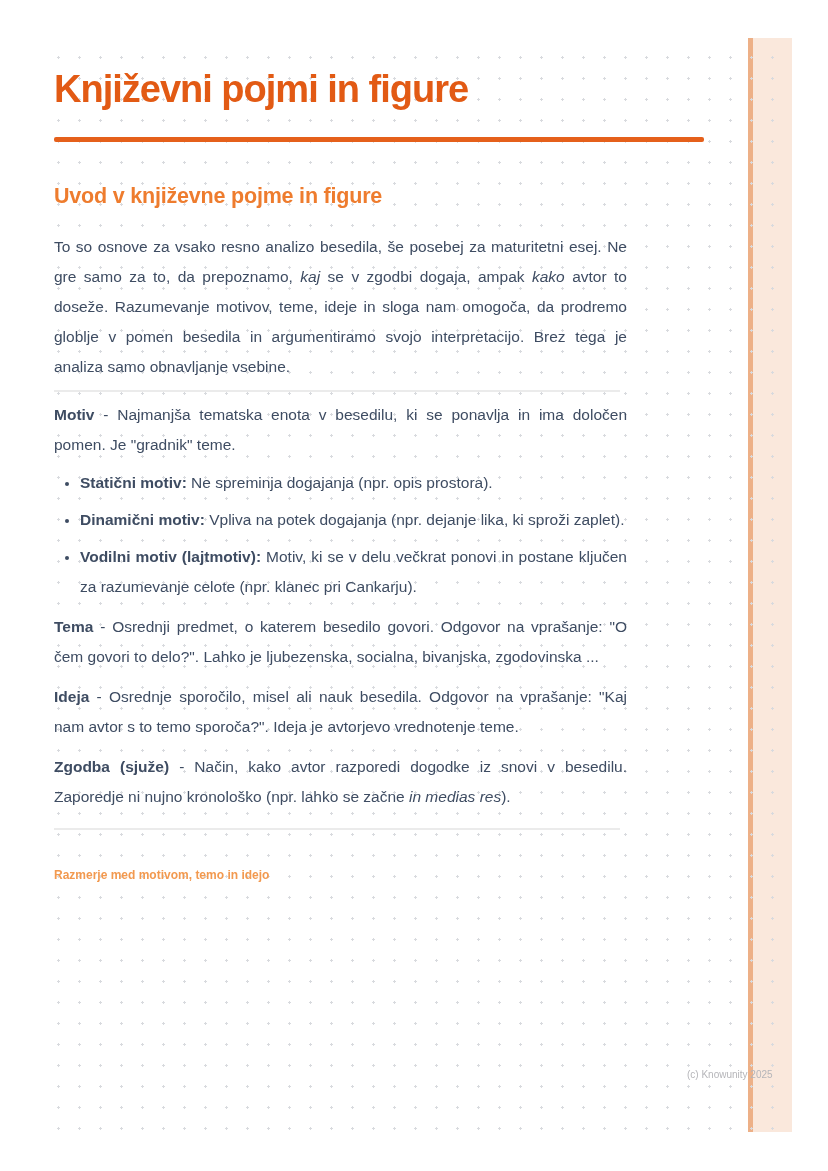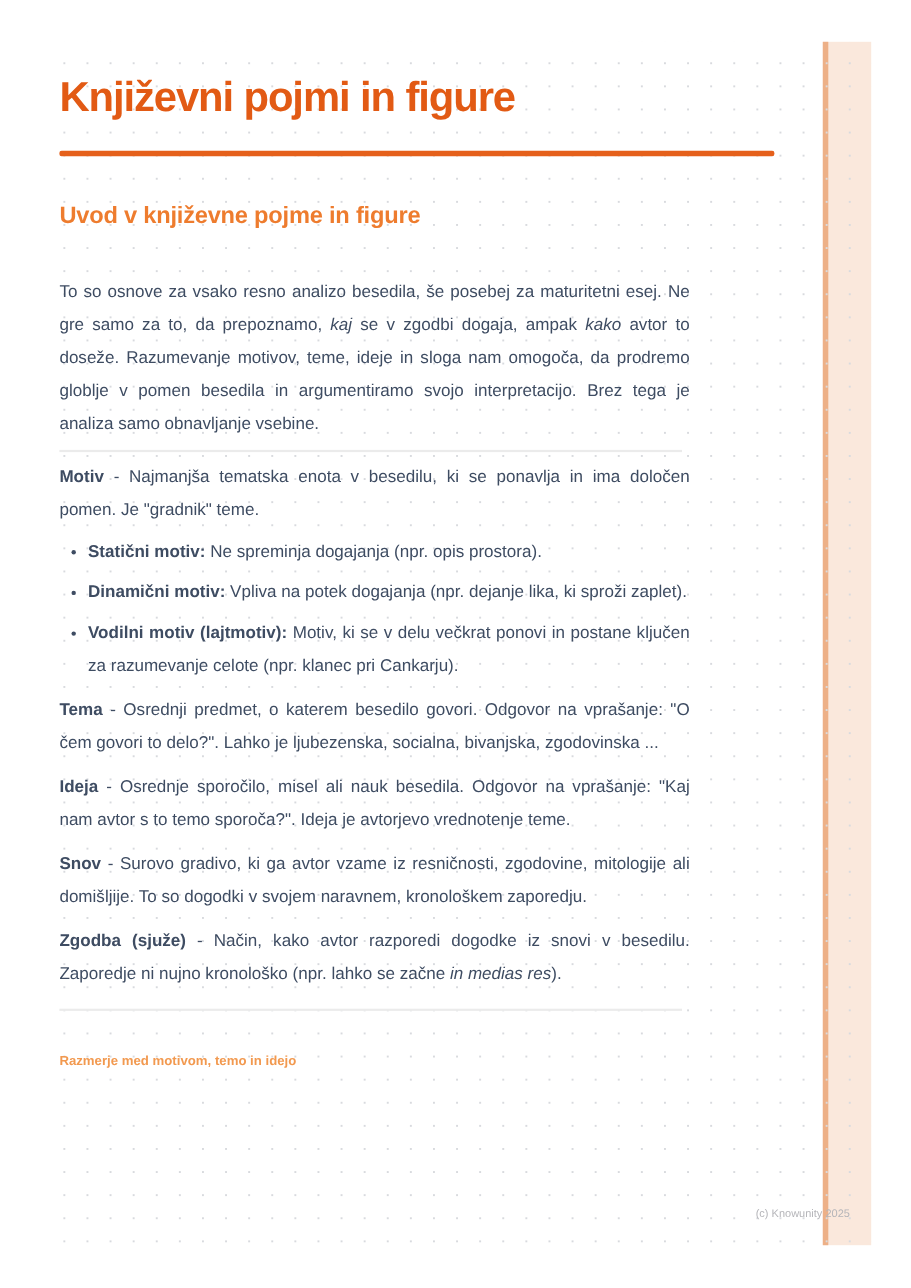--- a/index.html
+++ b/index.html
@@ -73,21 +73,21 @@
   .h2-podrobno { margin-top: 30px; }
 
   .para {
     font-size: 15.5px;
     line-height: 30px;
     text-align: justify;
     margin: 10px 0 0 0;
   }
   .para b { font-weight: bold; }
   .para i, .bullets i { font-style: italic; }
-  .mt30 { margin-top: 43px; }
+  .mt30 { margin-top: 24px; }
   .mt8  { margin-top: 8px; }
 
   .divider {
     width: 566px;
     border-top: 2px solid #ebebeb;
   }
   .divider-1 { margin-top: 8px; }
   .divider-2 { margin-top: 16px; }
 
   ul.bullets {
@@ -97,21 +97,21 @@
   ul.bullets li {
     font-size: 15.5px;
     line-height: 30px;
     text-align: justify;
     margin-bottom: 7px;
   }
   ul.bullets li::marker { color: #3e4c62; font-size: 13px; }
 
   .footer {
     position: absolute;
-    left: 687px; top: 1098px;
+    left: 687px; top: 1069px;
     font-size: 10px;
     color: #b5b5b9;
     white-space: nowrap;
   }
 </style>
 </head>
 <body>
 
 <div class="stripe"></div>
 <div class="dots"></div>
@@ -129,21 +129,20 @@
   <p class="para mt8"><b>Motiv</b><span> - Najmanjša tematska enota v besedilu, ki se ponavlja in ima določen pomen. Je "gradnik" teme.</span></p>
 
   <ul class="bullets">
       <li><b>Statični motiv:</b><span> Ne spreminja dogajanja (npr. opis prostora).</span></li>
       <li><b>Dinamični motiv:</b><span> Vpliva na potek dogajanja (npr. dejanje lika, ki sproži zaplet).</span></li>
       <li><b>Vodilni motiv (lajtmotiv):</b><span> Motiv, ki se v delu večkrat ponovi in postane ključen za razumevanje celote (npr. klanec pri Cankarju).</span></li>
     </ul>
 
   <p class="para"><b>Tema</b><span> - Osrednji predmet, o katerem besedilo govori. Odgovor na vprašanje: "O čem govori to delo?". Lahko je ljubezenska, socialna, bivanjska, zgodovinska ...</span></p>
   <p class="para"><b>Ideja</b><span> - Osrednje sporočilo, misel ali nauk besedila. Odgovor na vprašanje: "Kaj nam avtor s to temo sporoča?". Ideja je avtorjevo vrednotenje teme.</span></p>
-  <p class="para"><b>Snov</b><span> - Surovo gradivo, ki ga avtor vzame iz resničnosti, zgodovine, mitologije ali domišljije. To so dogodki v svojem naravnem, kronološkem zaporedju.</span></p>
   <p class="para"><b>Zgodba (sjuže)</b><span> - Način, kako avtor razporedi dogodke iz snovi v besedilu. Zaporedje ni nujno kronološko (npr. lahko se začne </span><i>in medias res</i><span>).</span></p>
 
   <div class="divider divider-2"></div>
 
   <h3>Razmerje med motivom, temo in idejo</h3>
 
 </div>
 
 <div class="footer">(c) Knowunity 2025</div>
 

